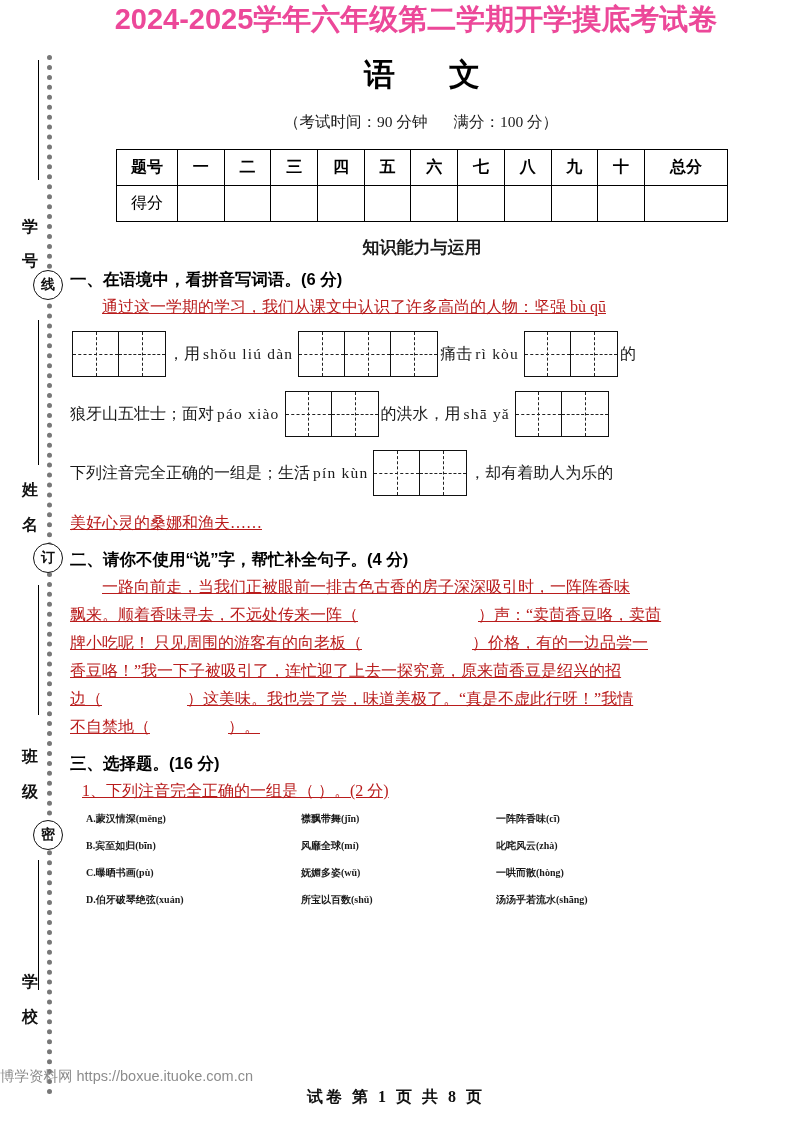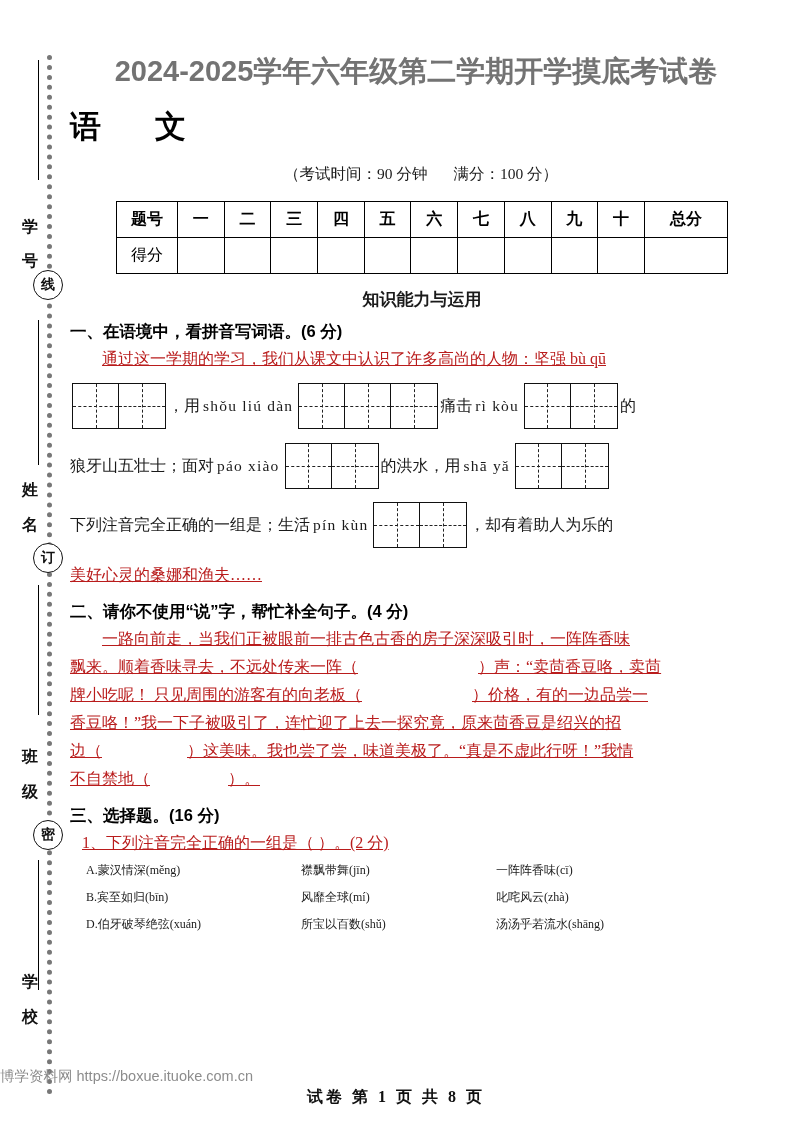--- a/index.html
+++ b/index.html
@@ -73,27 +73,26 @@
     top: 0;
     width: 722px;
     height: 1122px;
   }
 
   #paper-title {
     text-align: center;
     font-size: 29px;
     font-weight: bold;
     letter-spacing: 0px;
-    margin-top: 52px;
-    font-family: "Liberation Sans", "DejaVu Sans", sans-serif;
-    color: #737373;
+    font-family: "Liberation Sans", "DejaVu Sans", sans-serif;
+    color: #ec4899;
     padding-right: 30px;
   }
   #subject-title {
-    text-align: left;
+    text-align: center;
     font-size: 31px;
     font-weight: bold;
     margin-top: 14px;
     font-family: "Liberation Sans", "DejaVu Sans", sans-serif;
     color: #000;
     padding-right: 18px;
   }
   #subject-title .gap { display:inline-block; width: 54px; }
   #exam-meta {
     text-align: center;
@@ -200,25 +199,26 @@
   }
   .han { display:inline-block; vertical-align: middle; font-size: 16px; }
 
   .grid-row { margin-top: 6px; line-height: 52px; }
 
   
   .blankp { display: inline-block; }
 
   
   .choice-row {
-    font-size: 12px;
+    font-size: 10px;
     line-height: 27px;
     font-family: "Liberation Serif", "DejaVu Serif", serif;
     display: flex;
     padding-left: 16px;
+    font-weight: bold;
   }
   .choice-row .c1 { width: 215px; }
   .choice-row .c2 { width: 195px; }
   .choice-row .c3 { width: 210px; }
 
   
   #footer {
     position: absolute;
     left: 0;
     right: 0;
@@ -352,20 +352,25 @@
     <span class="c1">A.蒙汉情深(měng)</span>
     <span class="c2">襟飘带舞(jīn)</span>
     <span class="c3">一阵阵香味(cī)</span>
   </div>
   <div class="choice-row">
     <span class="c1"><span>B.</span><span>宾至如归(bīn)</span></span>
     <span class="c2">风靡全球(mí)</span>
     <span class="c3">叱咤风云(zhà)</span>
   </div>
   <div class="choice-row">
+    <span class="c1"><span>C.</span><span>曝晒书画(pù)</span></span>
+    <span class="c2">妩媚多姿(wǔ)</span>
+    <span class="c3">一哄而散(hòng)</span>
+  </div>
+  <div class="choice-row">
     <span class="c1"><span>D.</span><span>伯牙破琴绝弦(xuán)</span></span>
     <span class="c2">所宝以百数(shǔ)</span>
     <span class="c3">汤汤乎若流水(shāng)</span>
   </div>
 </div>
 
 <div id="watermark">博学资料网 https://boxue.ituoke.com.cn</div>
 <div id="footer">试卷    第 1 页 共 8 页</div>
 
 </body></html>

